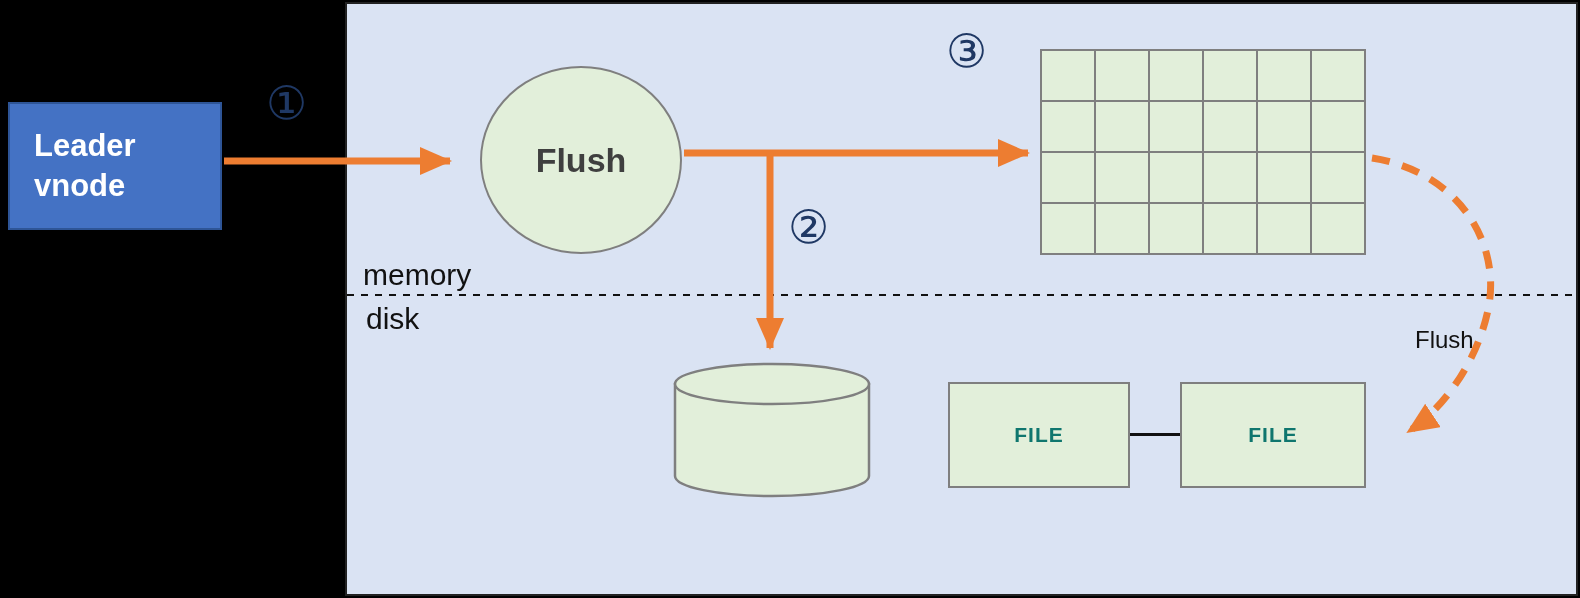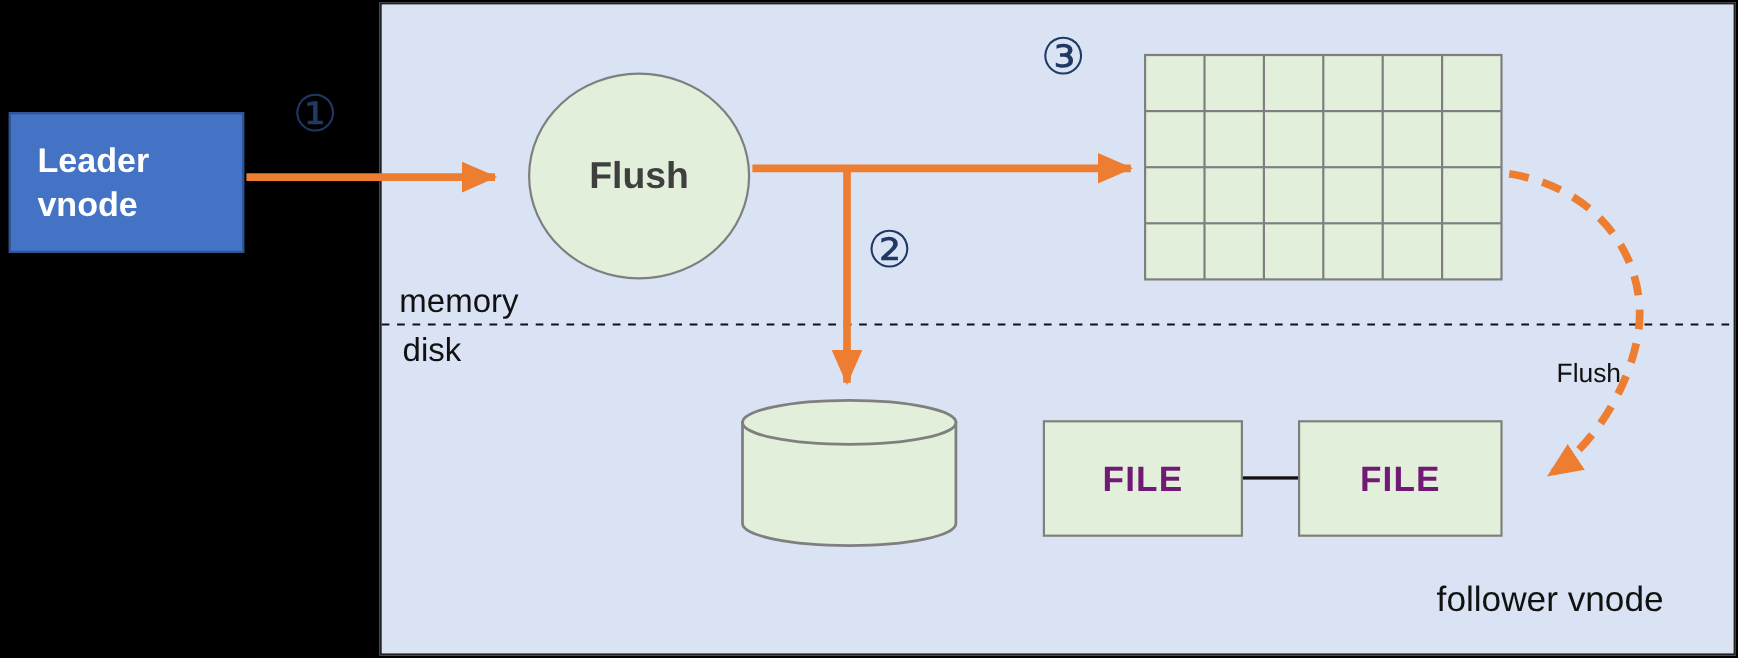--- a/index.html
+++ b/index.html
@@ -77,21 +77,21 @@
     text-align: center; font-size: 34px; color: #111;
   }
   
   .file-box {
     position: absolute; top: 382px; height: 106px;
     background: var(--node-fill, #e2efda);
     border: 2.5px solid var(--node-border, #7f7f7f);
     box-sizing: border-box;
     display: flex; align-items: center; justify-content: center;
   }
-  .file-box .lbl { font-weight: bold; font-size: 32px; color: #701a75; letter-spacing: 1px; }
+  .file-box .lbl { font-weight: bold; font-size: 21px; color: #0f766e; letter-spacing: 1px; }
   .file-1 { left: 948px; width: 182px; }
   .file-2 { left: 1180px; width: 186px; }
   .file-connector {
     position: absolute; left: 1130px; top: 433px; width: 50px; height: 3px;
     background: #111;
   }
   
   .flush-label    { position: absolute; left: 1415px; top: 326px; font-size: 24px; color: #111; }
   .follower-label { position: absolute; left: 1306px; top: 526px; font-size: 32px; color: #111; }
   
@@ -159,21 +159,20 @@
 
   <div class="file-box file-1">
     <div class="lbl">FILE</div>
   </div>
   <div class="file-connector"></div>
   <div class="file-box file-2">
     <div class="lbl">FILE</div>
   </div>
 
   <div class="flush-label">Flush</div>
-  <div class="follower-label">follower vnode</div>
 
   <svg class="overlay" width="1580" height="598" viewBox="0 0 1580 598">
     <defs>
       <marker id="ah" markerUnits="userSpaceOnUse" markerWidth="34" markerHeight="30" refX="30" refY="14" orient="auto">
         <path class="ah" d="M0,0 L32,14 L0,28 Z"></path>
       </marker>
     </defs>
 
     <line class="divider-line" x1="347" y1="295" x2="1576" y2="295"></line>
 

